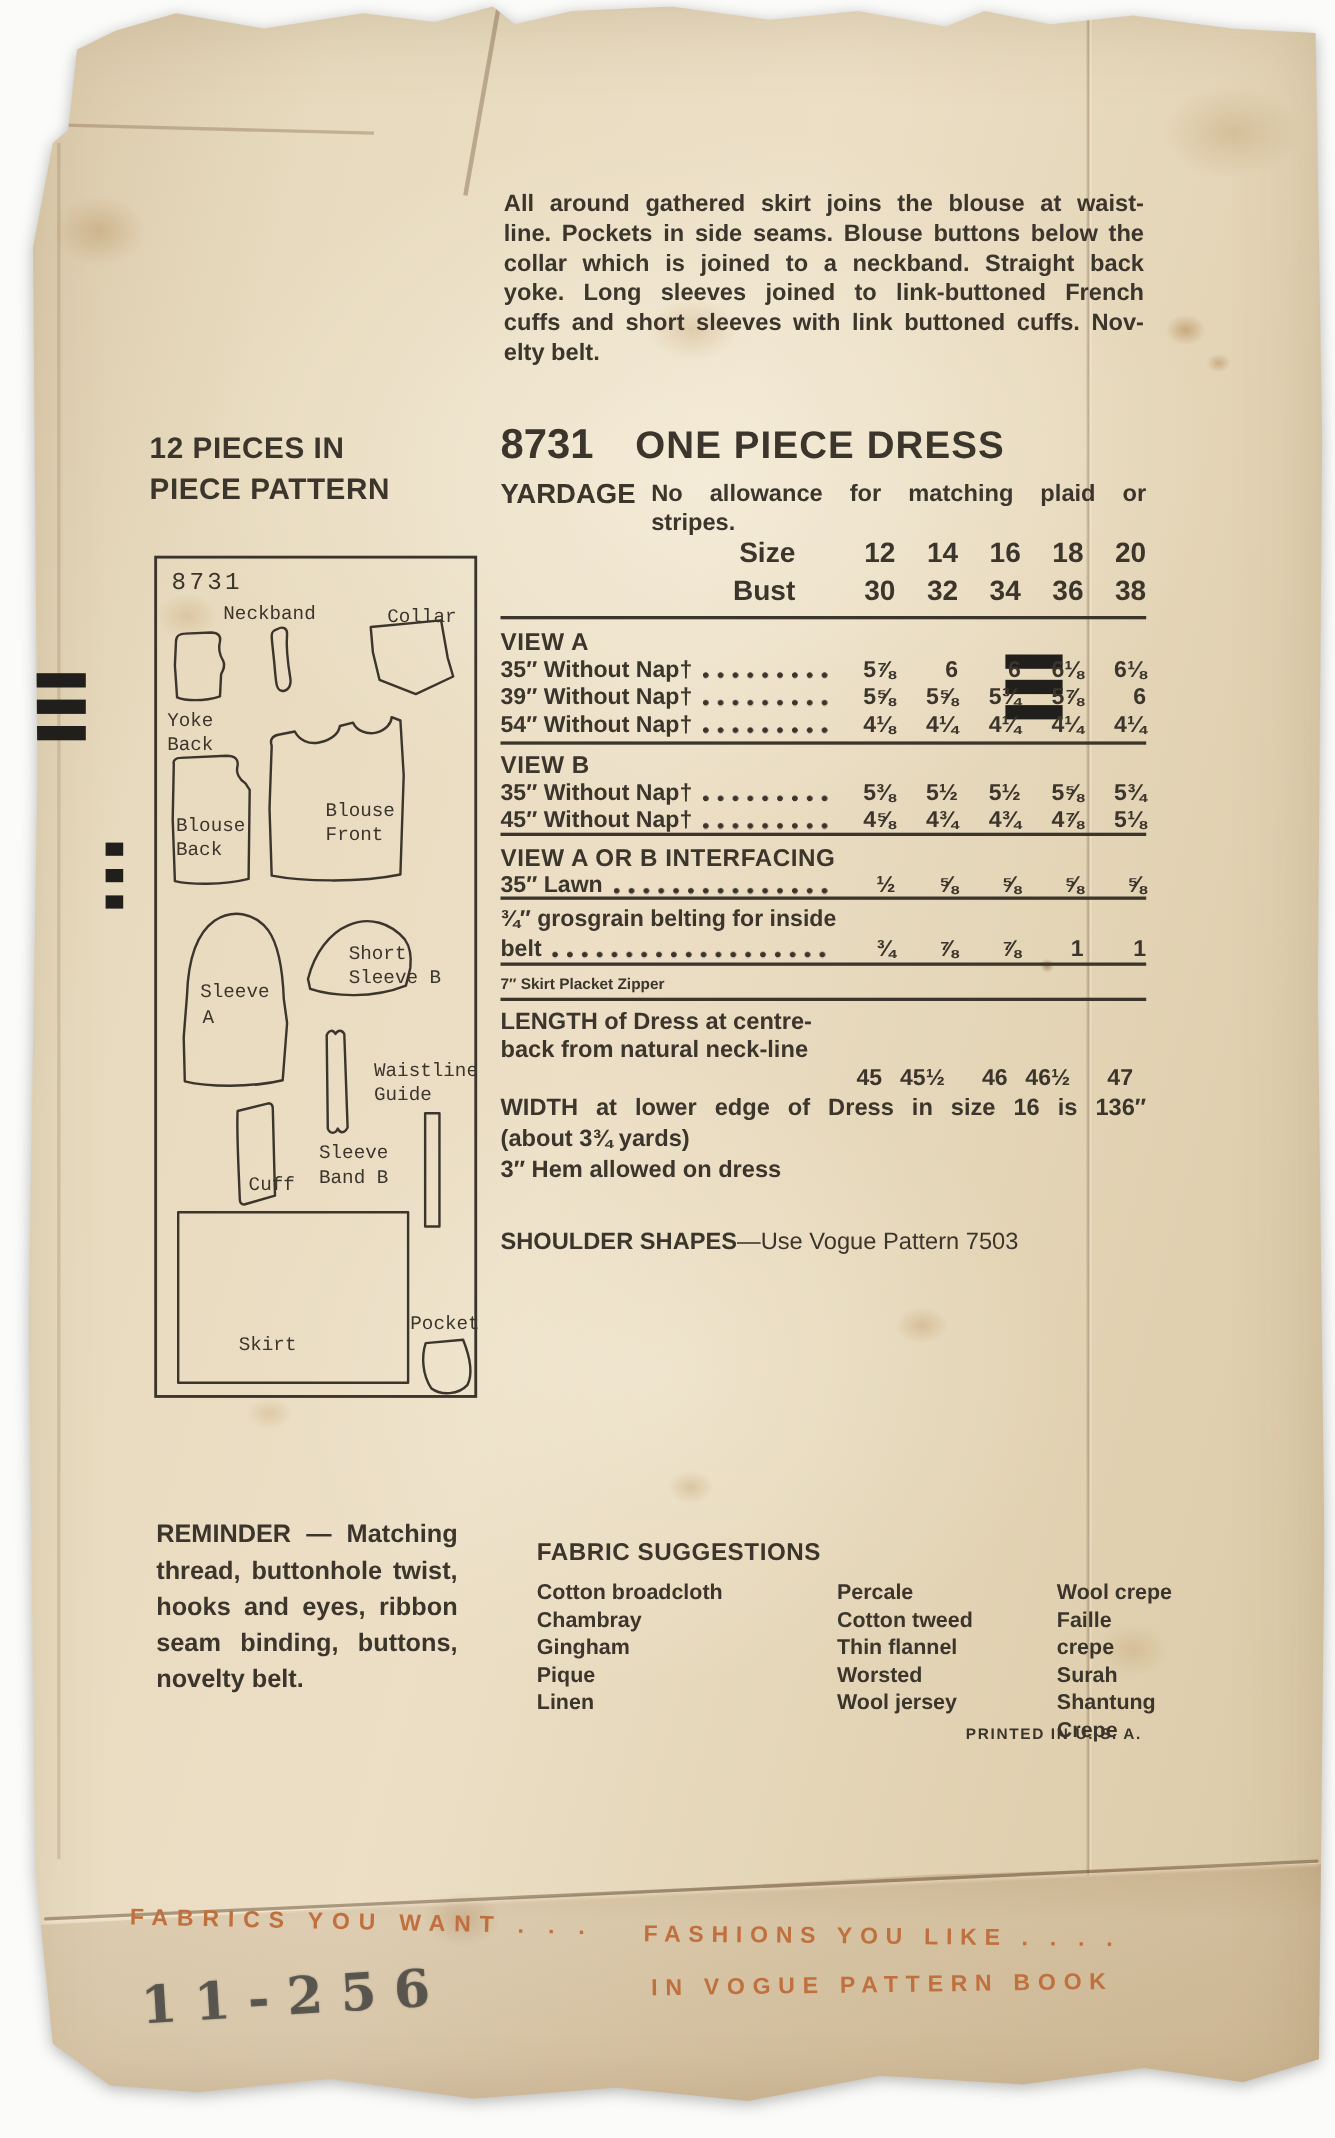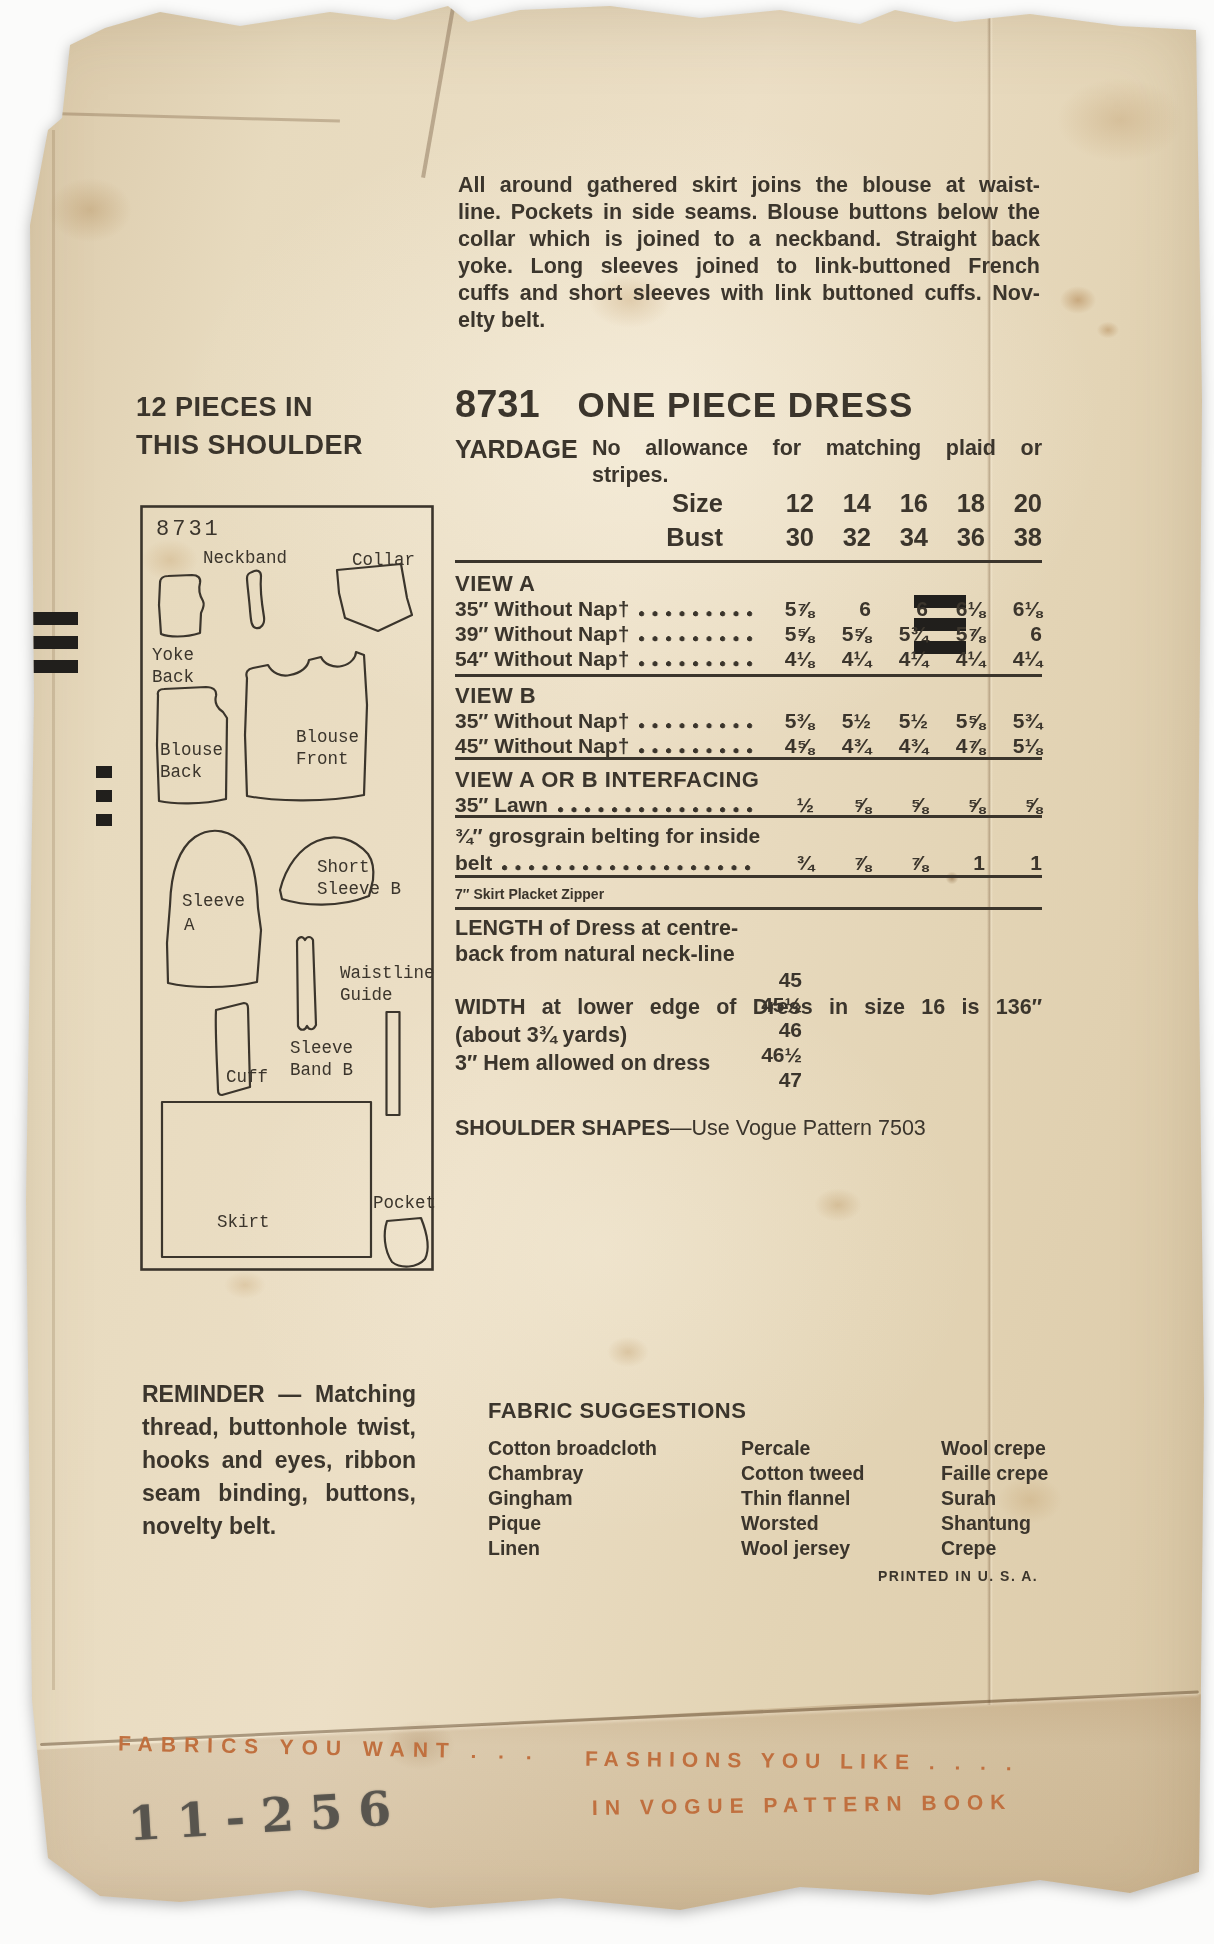--- a/index.html
+++ b/index.html
@@ -80,35 +80,35 @@
   .thead .rlabel{flex:1;text-align:right;padding-right:34px;}
   .rlabel{flex:none;}
   .dots{flex:1;height:6px;align-self:flex-end;margin:0 2px 4px 10px;
     background-image:radial-gradient(circle at 2.6px 2.8px,#3b352c 2.3px,transparent 2.9px);
     background-size:13.5px 6px;background-repeat:repeat-x;}
   .vals{flex:none;width:285px;display:flex;}
   .v{width:57px;text-align:right;}
   .rule{height:3px;background:#3b352c;}
   .sec-head{font-size:22px;letter-spacing:0.5px;}
   .lenvals{justify-content:flex-end;}
-  .lenvals .vals{margin-right:12px;flex-direction:column;}
+  .lenvals .vals{margin-right:12px;}
   .note{font-size:21.5px;line-height:26px;white-space:nowrap;}
   .wjust{text-align:justify;text-align-last:justify;white-space:normal;}
   .shoulder .rest{font-weight:normal;}
   
   .reminder{position:absolute;left:142px;top:1378px;width:274px;font-weight:bold;font-size:23px;}
   .rline{line-height:33px;text-align:justify;text-align-last:justify;}
   .rline:last-child{text-align-last:left;}
   
   .fabrics{position:absolute;left:488px;top:1398px;width:580px;font-weight:bold;}
   .fab-head{font-size:22px;letter-spacing:0.5px;margin-bottom:12px;}
   .fab-cols{display:flex;}
   .fab-col{font-size:19.5px;line-height:25px;}
   .fab-col:nth-child(1){width:253px;}
-  .fab-col:nth-child(2){width:200px;}
+  .fab-col:nth-child(2){width:200px;margin-left:20px;}
   .printed{position:absolute;left:878px;top:1568px;font-weight:bold;font-size:14px;letter-spacing:1.5px;}
   
   .banner{position:absolute;font-weight:bold;font-size:21px;color:#c0703f;white-space:nowrap;}
   .banner1{left:118px;top:1736px;letter-spacing:8px;transform:rotate(1.2deg);}
   .banner2{left:585px;top:1749px;letter-spacing:7px;transform:rotate(0.6deg);}
   .banner3{left:592px;top:1793px;letter-spacing:7px;transform:rotate(-0.8deg);}
   .stamp{position:absolute;left:128px;top:1788px;font-family:"DejaVu Serif",serif;font-weight:bold;
     font-size:47px;letter-spacing:16px;color:rgba(72,70,66,0.78);transform:rotate(-3.5deg);
     text-shadow:0 0 1.5px rgba(72,70,66,0.5);white-space:nowrap;}
 </style>
@@ -146,21 +146,21 @@
     <div class="dline">All around gathered skirt joins the blouse at waist-</div>
           <div class="dline">line. Pockets in side seams. Blouse buttons below the</div>
           <div class="dline">collar which is joined to a neckband. Straight back</div>
           <div class="dline">yoke. Long sleeves joined to link-buttoned French</div>
           <div class="dline">cuffs and short sleeves with link buttoned cuffs. Nov-</div>
           <div class="dline">elty belt.</div>
         </div>
 
     <div class="pieces-head">
       <div>12 PIECES IN</div>
-      <div>THIS SHOULDER</div>
+      <div>PIECE PATTERN</div>
     </div>
 
     <svg class="diagram" viewBox="0 0 295 767">
       <rect class="dbox" x="1.5" y="1.5" width="291" height="763"></rect>
       <text class="dnum" x="16" y="30">8731</text>
 
       <text class="dlabel" x="63" y="58">Neckband</text>
       <path d="M112,67 C117,64 121,66 121,71 C120,82 122,100 124,112 C125,119 121,124 116,123 C111,122 111,115 110,105 C109,92 107,78 107,73 C107,69 109,68 112,67 Z"></path>
 
       <text class="dlabel" x="212" y="60">Collar</text>

